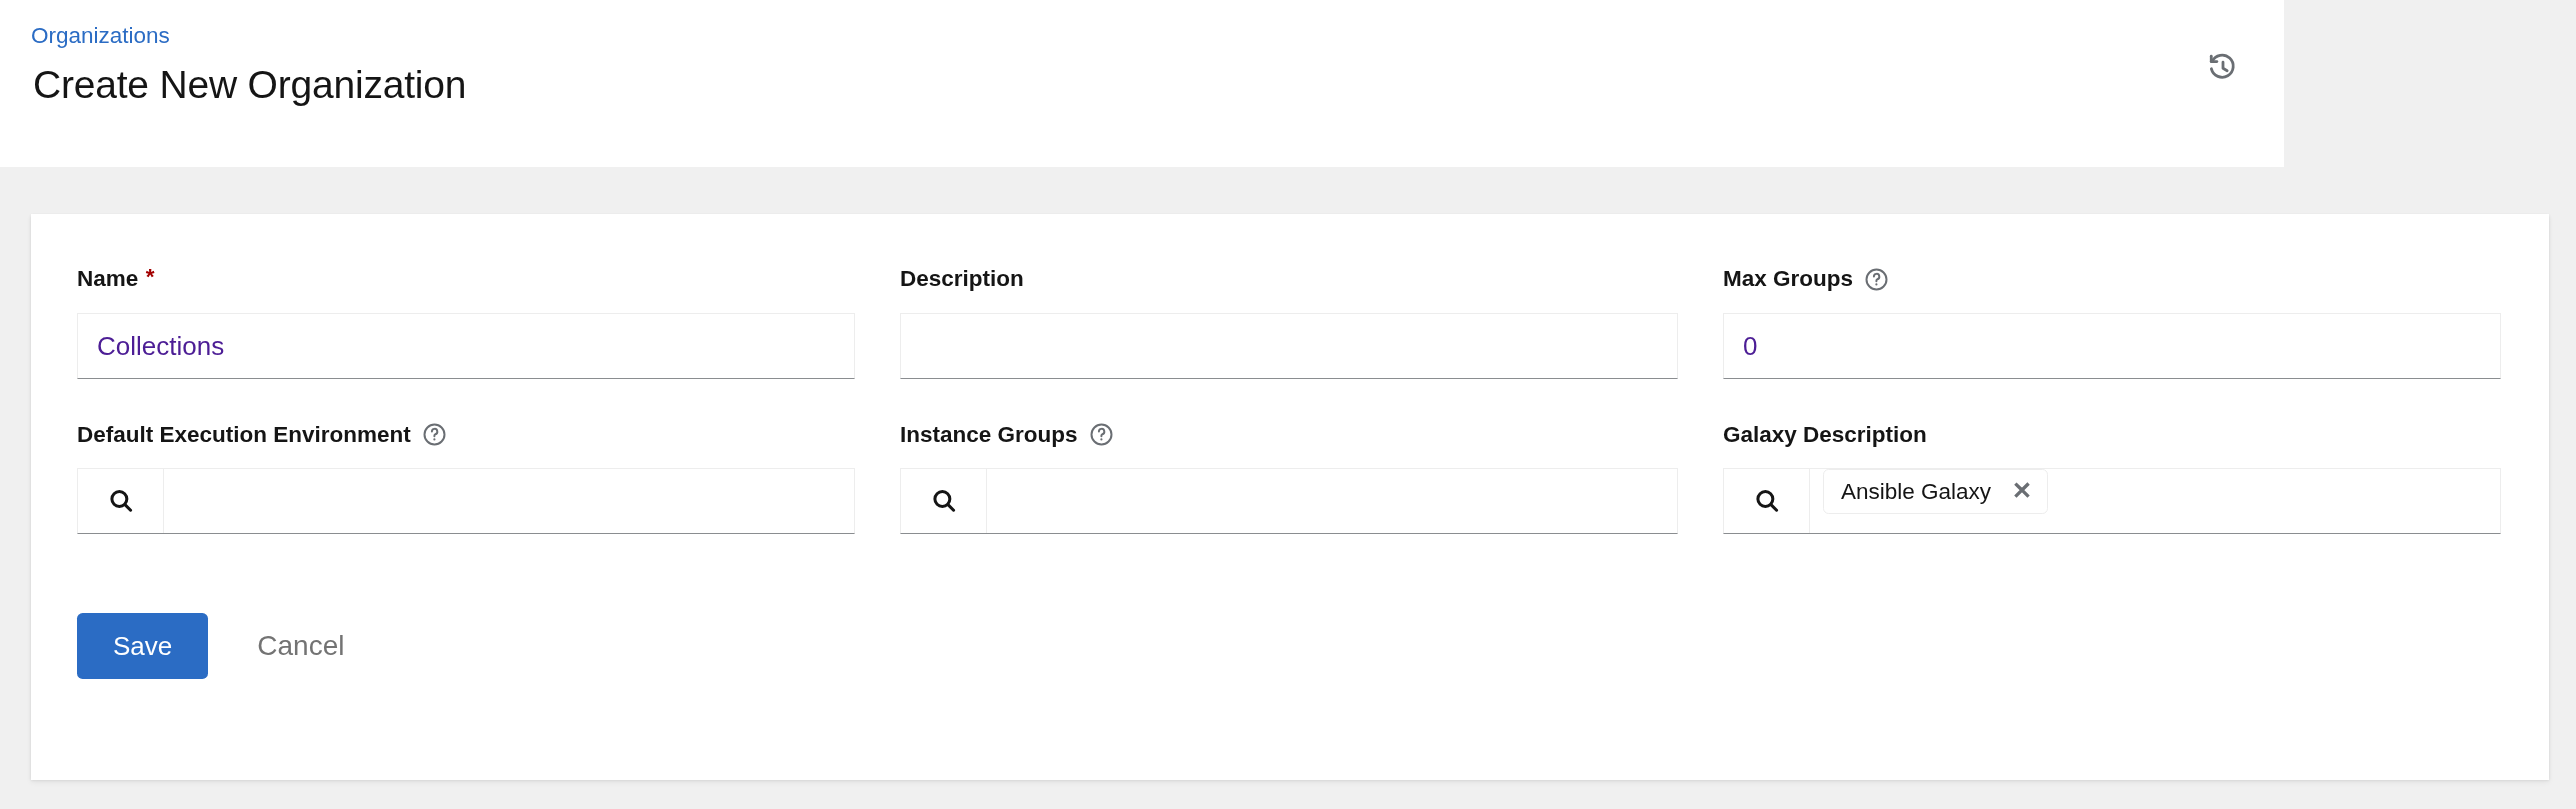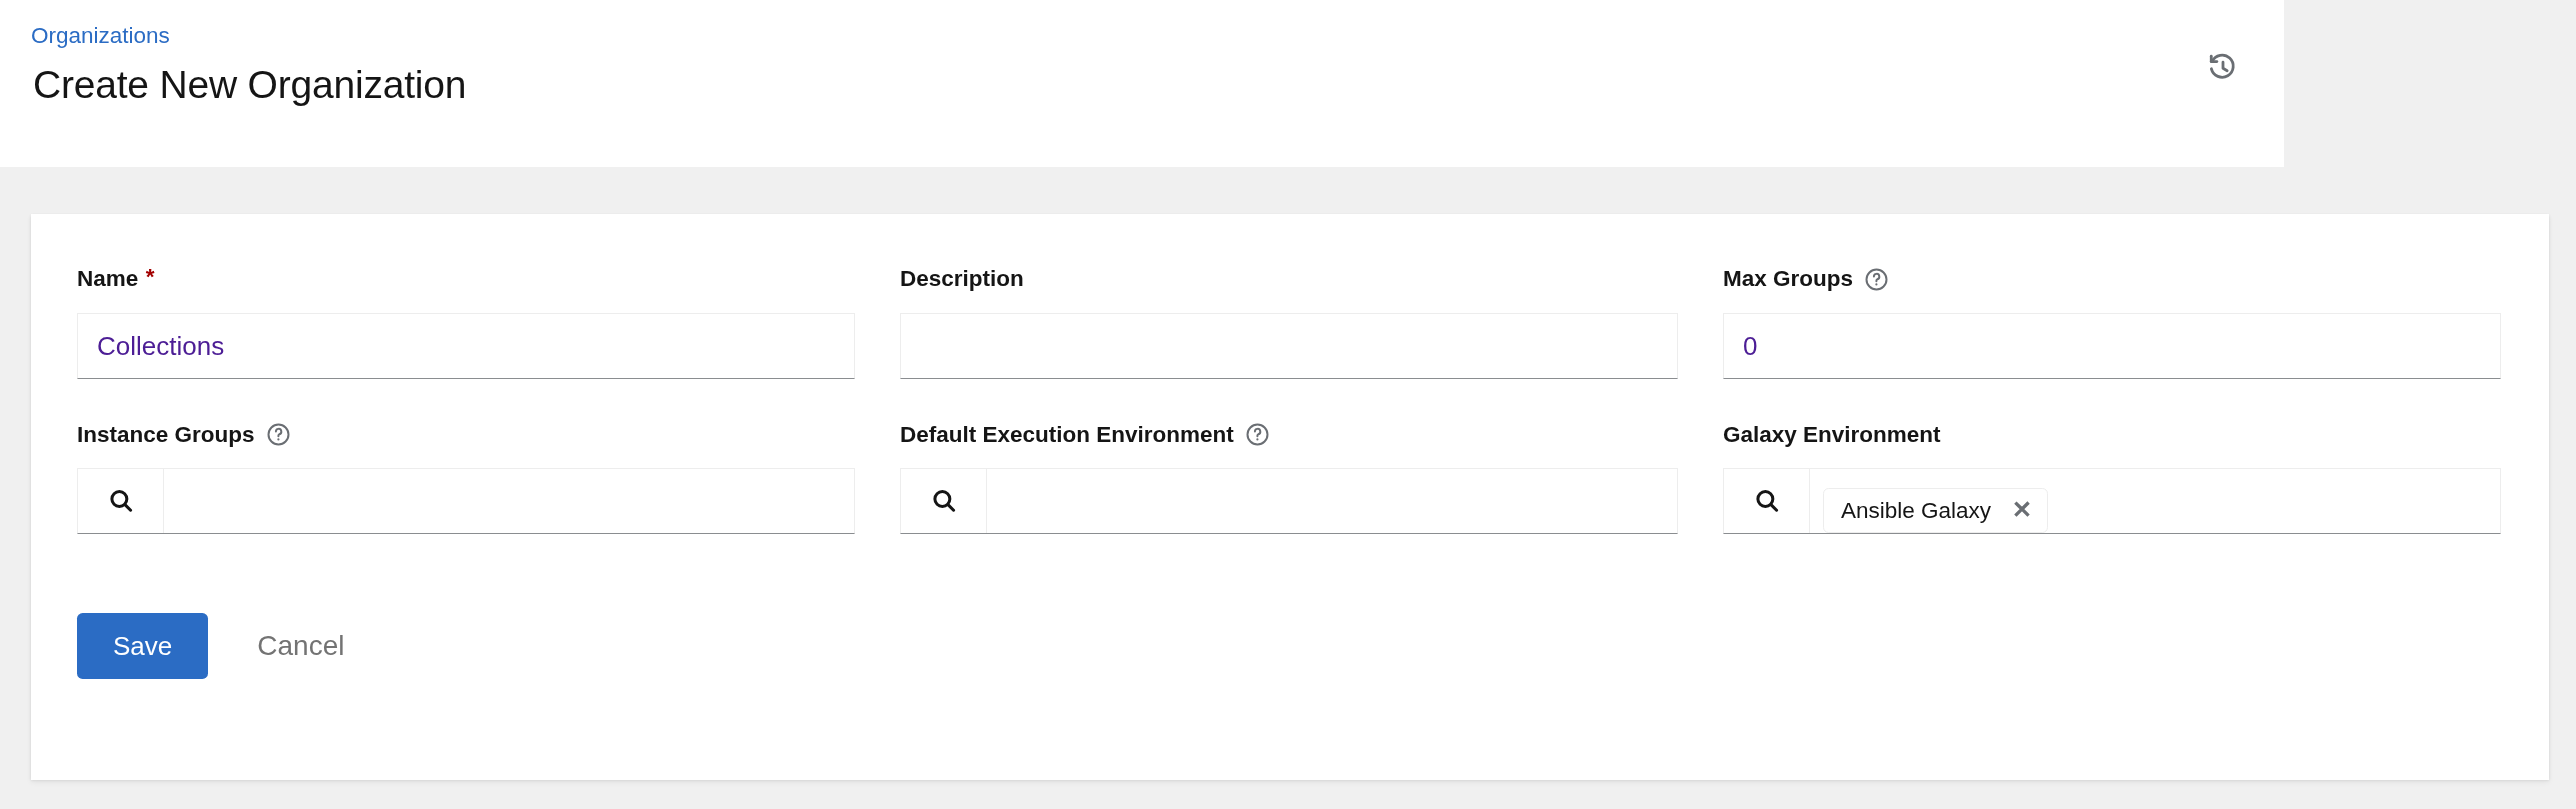--- a/index.html
+++ b/index.html
@@ -166,21 +166,21 @@
     align-items: center;
     justify-content: center;
     cursor: pointer;
     padding: 0;
   }
   .lookup-search-btn svg { display: block; }
 
   .lookup-content {
     flex: 1 1 auto;
     display: flex;
-    align-items: flex-end;
+    align-items: flex-start;
     gap: 27px;
     padding: 0 13px;
     min-width: 0;
     overflow: hidden;
   }
 
   .chip {
     display: inline-flex;
     align-items: center;
     gap: 15px;
@@ -305,21 +305,21 @@
             </svg>
           </span>
         </div>
         <div class="pf-input">
           <input class="pf-input-value" type="text" value="0" style="">
         </div>
       </div>
 
       <div class="form-group">
         <div class="form-label">
-          <span class="label-text">Instance Groups</span>
+          <span class="label-text">Default Execution Environment</span>
           <span class="help-icon">
             <svg width="25" height="25" viewBox="0 0 24 24" fill="none" stroke="#6a6e73" stroke-width="1.9">
               <circle cx="12" cy="12" r="9.6"></circle>
               <path d="M9.5 9.2a2.6 2.6 0 1 1 3.3 2.5c-.6.2-.9.8-.9 1.5v.5" stroke-linecap="round" stroke-linejoin="round"></path>
               <circle cx="11.9" cy="16.7" r="1.05" fill="#6a6e73" stroke="none"></circle>
             </svg>
           </span>
         </div>
         <div class="pf-lookup">
           <button class="lookup-search-btn">
@@ -331,21 +331,21 @@
             </span>
           </button>
           <div class="lookup-content">
             <input class="lookup-text-input" type="text" value="" style="">
           </div>
         </div>
       </div>
 
       <div class="form-group">
         <div class="form-label">
-          <span class="label-text">Default Execution Environment</span>
+          <span class="label-text">Instance Groups</span>
           <span class="help-icon">
             <svg width="25" height="25" viewBox="0 0 24 24" fill="none" stroke="#6a6e73" stroke-width="1.9">
               <circle cx="12" cy="12" r="9.6"></circle>
               <path d="M9.5 9.2a2.6 2.6 0 1 1 3.3 2.5c-.6.2-.9.8-.9 1.5v.5" stroke-linecap="round" stroke-linejoin="round"></path>
               <circle cx="11.9" cy="16.7" r="1.05" fill="#6a6e73" stroke="none"></circle>
             </svg>
           </span>
         </div>
         <div class="pf-lookup">
           <button class="lookup-search-btn">
@@ -357,21 +357,21 @@
             </span>
           </button>
           <div class="lookup-content">
             <input class="lookup-text-input" type="text" value="" style="">
           </div>
         </div>
       </div>
 
       <div class="form-group">
         <div class="form-label">
-          <span class="label-text">Galaxy Environment</span>
+          <span class="label-text">Galaxy Description</span>
         </div>
         <div class="pf-lookup">
           <button class="lookup-search-btn">
             <span>
               <svg width="28" height="28" viewBox="0 0 24 24" fill="none" stroke="#151515" stroke-width="2.6" stroke-linecap="round">
                 <circle cx="10.6" cy="10.3" r="6.4"></circle>
                 <path d="M15.4 15.1 L20.2 19.9"></path>
               </svg>
             </span>
           </button>

